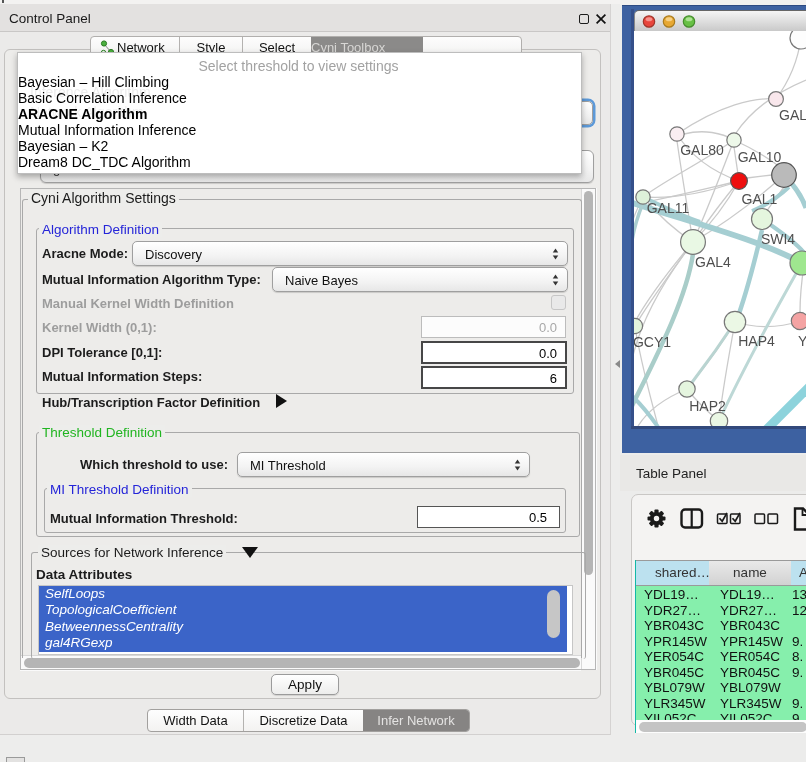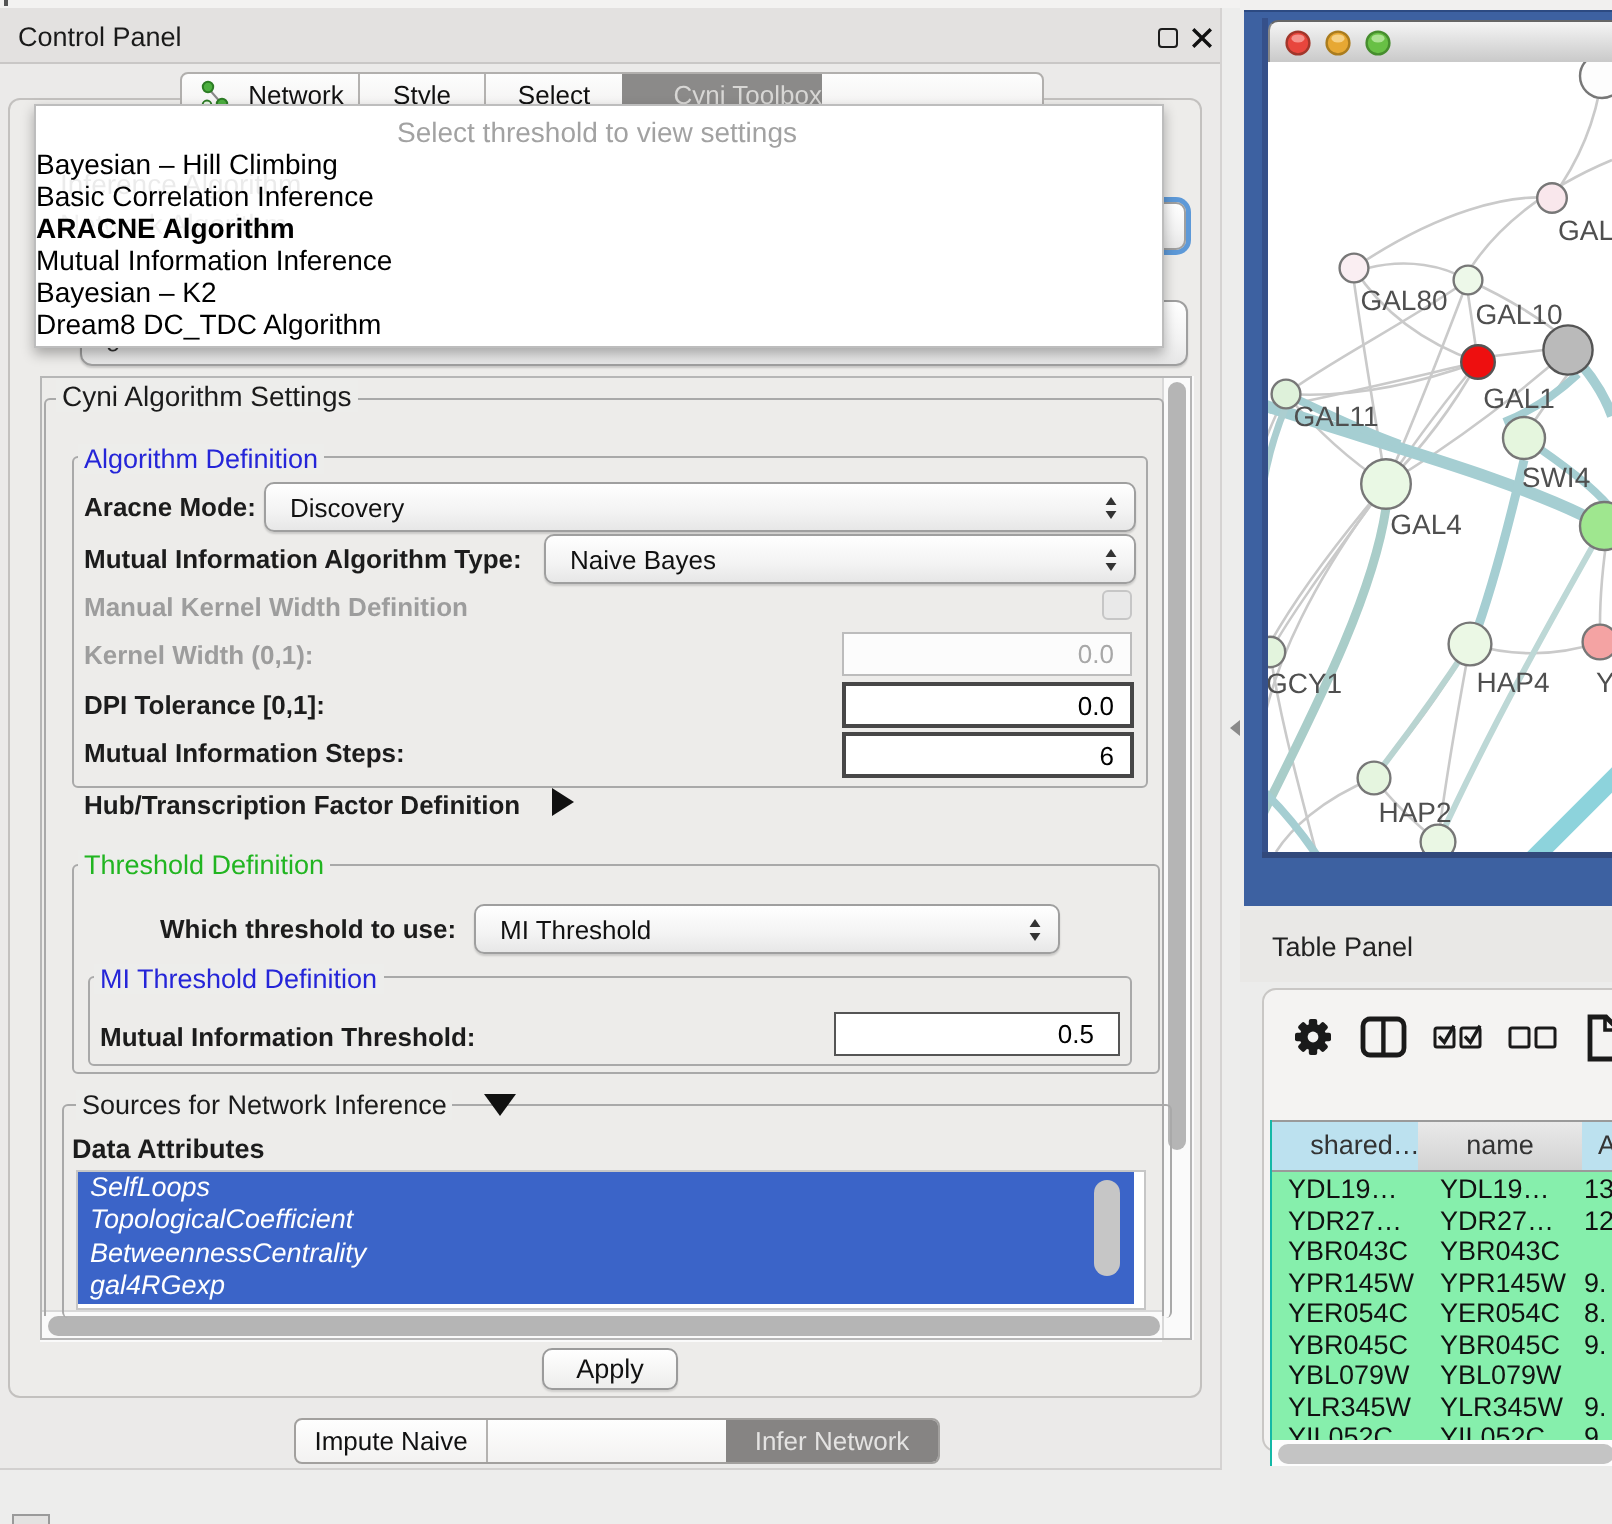--- a/index.html
+++ b/index.html
@@ -36,26 +36,26 @@
 <div class="abs" style="left:4px;top:49px;width:595px;height:648px;background:#edecea;border:1px solid #c3c1bf;border-radius:6px;"></div>
 
 <div class="abs" style="left:90px;top:36px;width:430px;height:22px;border:1px solid #b1afad;border-radius:4px;background:linear-gradient(#fdfdfd,#f1f0ef);overflow:hidden;">
   <div class="abs" style="left:0;top:0;width:88px;height:22px;"></div>
   <svg class="abs" style="left:9px;top:3px" width="15" height="16" viewBox="0 0 15 16">
     <line x1="4" y1="4" x2="11" y2="12" stroke="#888" stroke-width="1"></line>
     <circle cx="4" cy="3.5" r="2.6" fill="#4caf3f" stroke="#2c7c24" stroke-width="1"></circle>
     <circle cx="11" cy="12" r="2.6" fill="#4caf3f" stroke="#2c7c24" stroke-width="1"></circle>
     <circle cx="3.5" cy="12.5" r="2.2" fill="#e8f6e6" stroke="#2c7c24" stroke-width="1"></circle>
   </svg>
-  <div class="abs" style="left:26px;top:0;width:62px;height:22px;line-height:22px;text-align:center;font-size:13px;color:#111;">Network</div>
+  <div class="abs" style="left:26px;top:0;width:62px;height:22px;line-height:22px;font-size:13px;color:#111;">Network</div>
   <div class="abs" style="left:88px;top:0;width:1px;height:22px;background:#b4b2b0;"></div>
   <div class="abs" style="left:89px;top:0;width:62px;height:22px;line-height:22px;text-align:center;font-size:13px;color:#111;">Style</div>
   <div class="abs" style="left:151px;top:0;width:1px;height:22px;background:#b4b2b0;"></div>
   <div class="abs" style="left:152px;top:0;width:68px;height:22px;line-height:22px;text-align:center;font-size:13px;color:#111;">Select</div>
-  <div class="abs" style="left:220px;top:0;width:100px;height:22px;line-height:22px;text-align:right;font-size:13px;background:#8b8a89;color:#d8d7d5;">Cyni Toolbox</div>
+  <div class="abs" style="left:220px;top:0;width:112px;height:22px;line-height:22px;text-align:left;font-size:13px;background:#8b8a89;color:#d8d7d5;">Cyni Toolbox</div>
 </div>
 
 <div class="abs" style="left:581px;top:188px;width:15px;height:482px;background:#fafafa;border-left:1px solid #d8d8d8;"></div>
 <div class="abs" style="left:584px;top:191px;width:9px;height:384px;background:#b5b5b5;border-radius:5px;"></div>
 
 <div class="abs" style="left:20px;top:655px;width:561px;height:15px;background:#fafafa;border-top:1px solid #d8d8d8;"></div>
 <div class="abs" style="left:24px;top:657.5px;width:556px;height:10px;background:#b5b5b5;border-radius:5px;"></div>
 
 <div class="abs" style="left:20px;top:188px;width:576px;height:482px;border:1px solid #b6b6b6;box-sizing:border-box;"></div>
 
@@ -141,22 +141,23 @@
 
 <div class="abs" style="left:17px;top:52px;width:563px;height:120px;background:#fff;border:1px solid #bdbdbd;box-shadow:0 3px 6px rgba(0,0,0,0.3);"></div>
 <div class="abs" style="left:17px;top:58px;width:563px;text-align:center;font-size:14px;color:#a2a2a2;">Select threshold to view settings</div>
 <div class="abs" style="left:30px;top:84px;font-size:14px;color:rgba(60,60,60,0.10);">Inference Algorithm</div>
 <div class="abs" style="left:30px;top:104px;font-size:14px;color:rgba(60,60,60,0.08);">Network Algorithm</div>
 <div class="abs" style="left:18px;top:74px;font-size:14px;color:#000;line-height:16px;">Bayesian – Hill Climbing<br>Basic Correlation Inference<br><b>ARACNE Algorithm</b><br>Mutual Information Inference<br>Bayesian – K2<br>Dream8 DC_TDC Algorithm</div>
 
 <div class="abs" style="left:271px;top:674px;width:66px;height:19px;border:1px solid #9b9b9b;border-radius:5px;background:linear-gradient(#ffffff,#ededec);box-shadow:0 1px 1px rgba(0,0,0,0.12);text-align:center;line-height:19px;font-size:13.5px;color:#111;">Apply</div>
 
 <div class="abs" style="left:147px;top:709px;width:321px;height:21px;border:1px solid #a2a09e;border-radius:4px;background:linear-gradient(#fefefe,#f3f2f1);overflow:hidden;">
-  <div class="abs" style="left:0;top:0;width:95px;height:21px;line-height:21px;text-align:center;font-size:13px;color:#111;">Impute Naive</div>
+  <div class="abs" style="left:0;top:0;width:95px;height:21px;line-height:21px;text-align:center;font-size:13px;color:#111;">Width Data</div>
   <div class="abs" style="left:95px;top:0;width:1px;height:21px;background:#b4b2b0;"></div>
+  <div class="abs" style="left:96px;top:0;width:119px;height:21px;line-height:21px;text-align:center;font-size:13px;color:#111;">Discretize Data</div>
   <div class="abs" style="left:215px;top:0;width:106px;height:21px;line-height:21px;text-align:center;font-size:13px;background:#868483;color:#e4e3e2;">Infer Network</div>
 </div>
 
 <div class="abs" style="left:6px;top:757px;width:17px;height:12px;background:#e3e2e1;border:1.5px solid #9a9a9a;"></div>
 
 <div class="abs" style="left:2px;top:0;width:2px;height:3px;background:#555;"></div>
 <div class="abs" style="left:615px;top:360px;width:0;height:0;border-right:5px solid #8a8a8a;border-top:4px solid transparent;border-bottom:4px solid transparent;"></div>
 
 <div class="abs" style="left:620px;top:0;width:186px;height:4.5px;background:#f1f0ef;"></div>
 <div class="abs" style="left:622px;top:4.5px;width:184px;height:449px;background:#3d61a1;border-top:1.5px solid #2c4a82;"></div>

